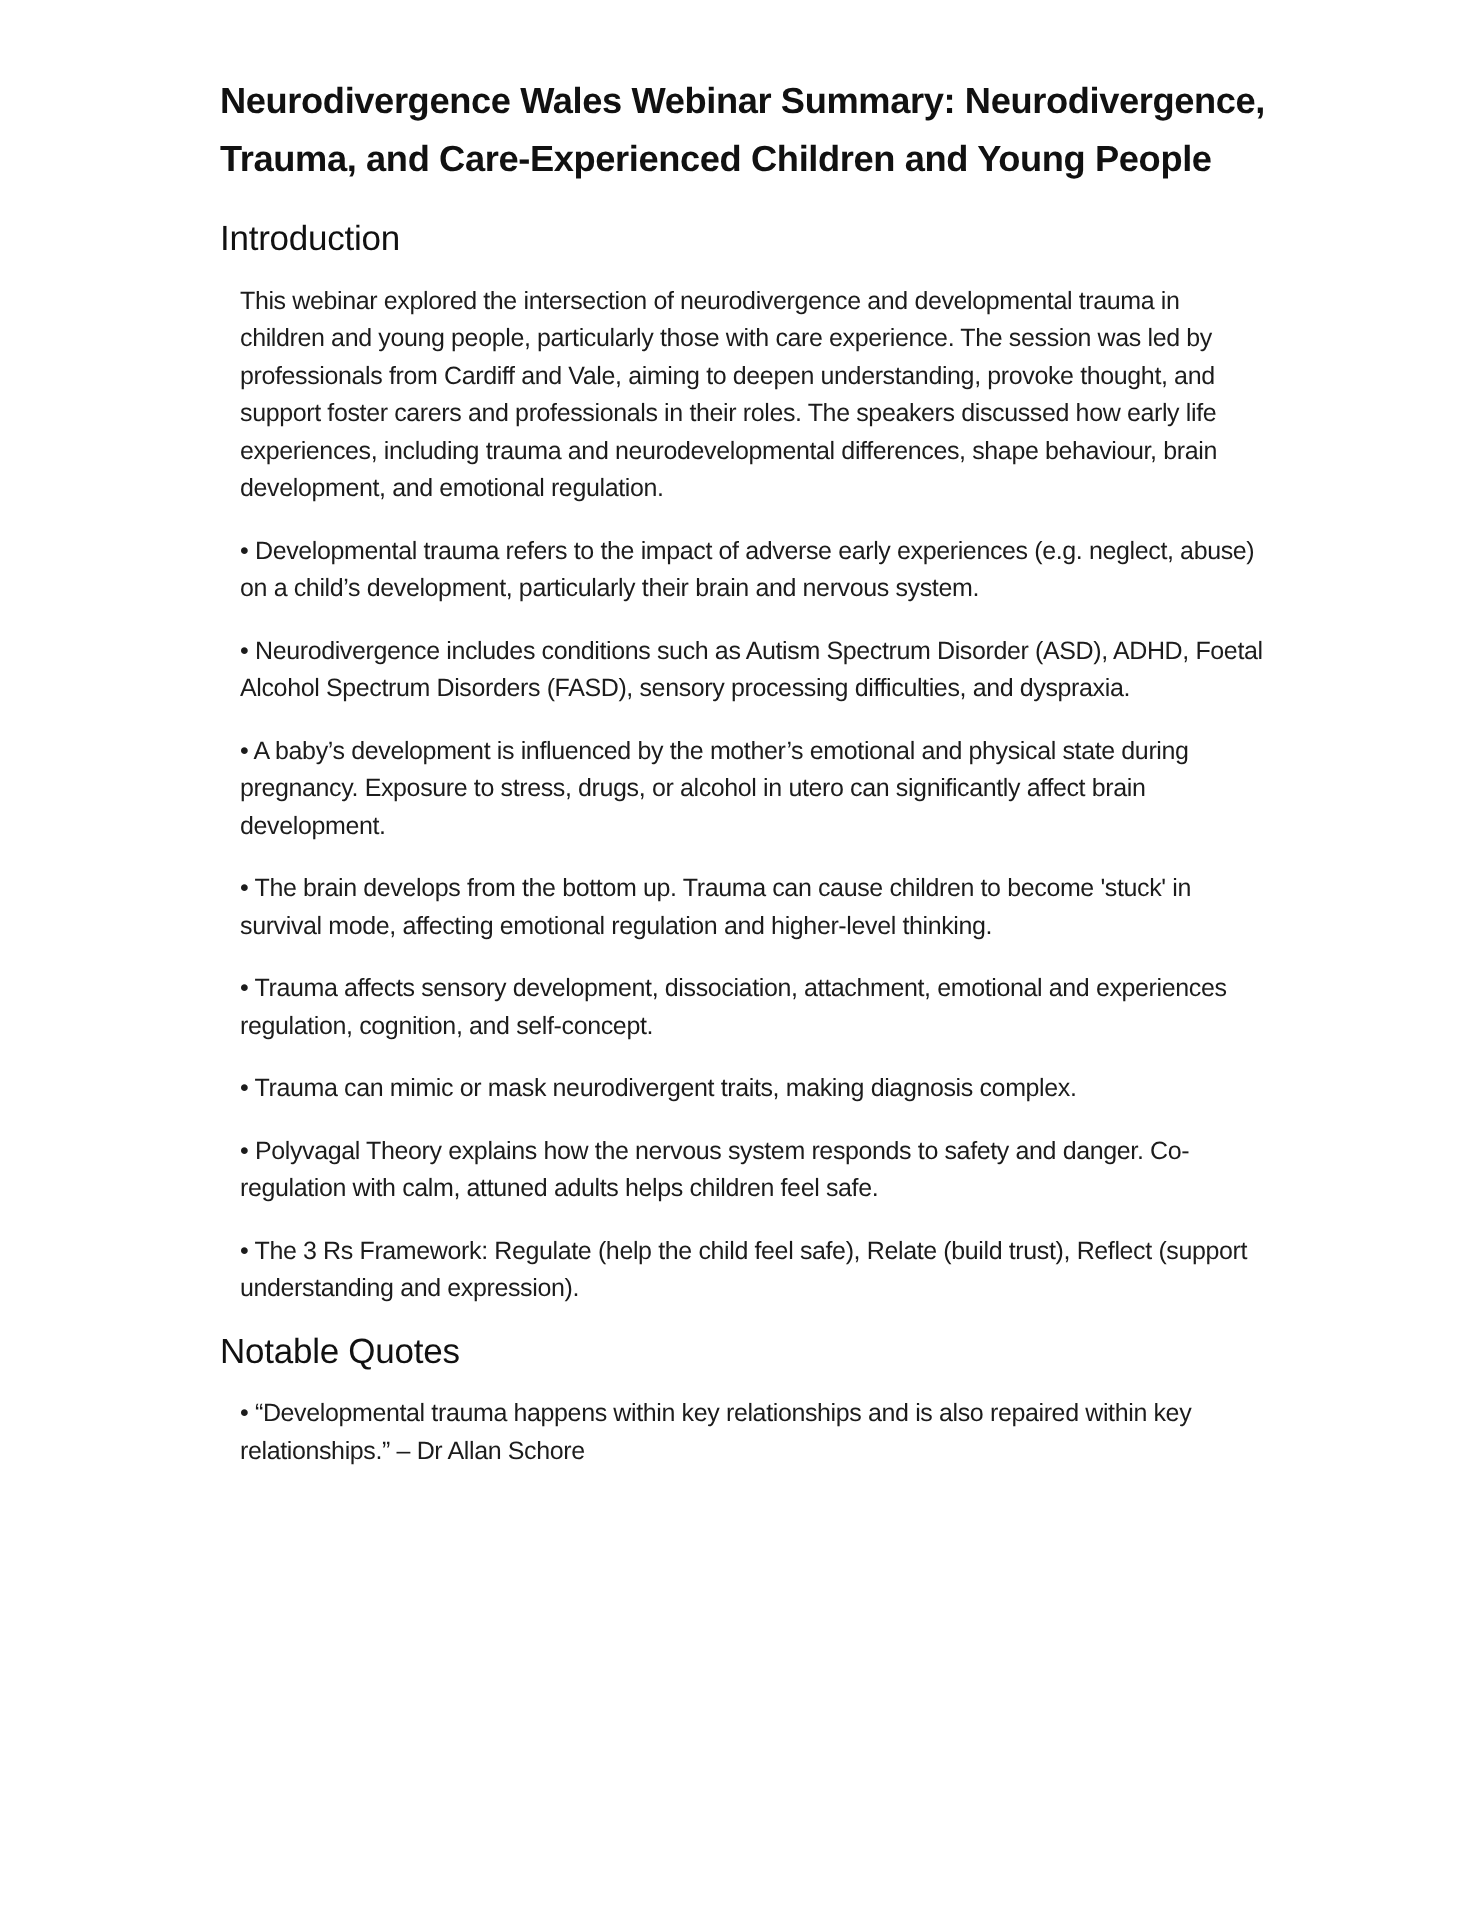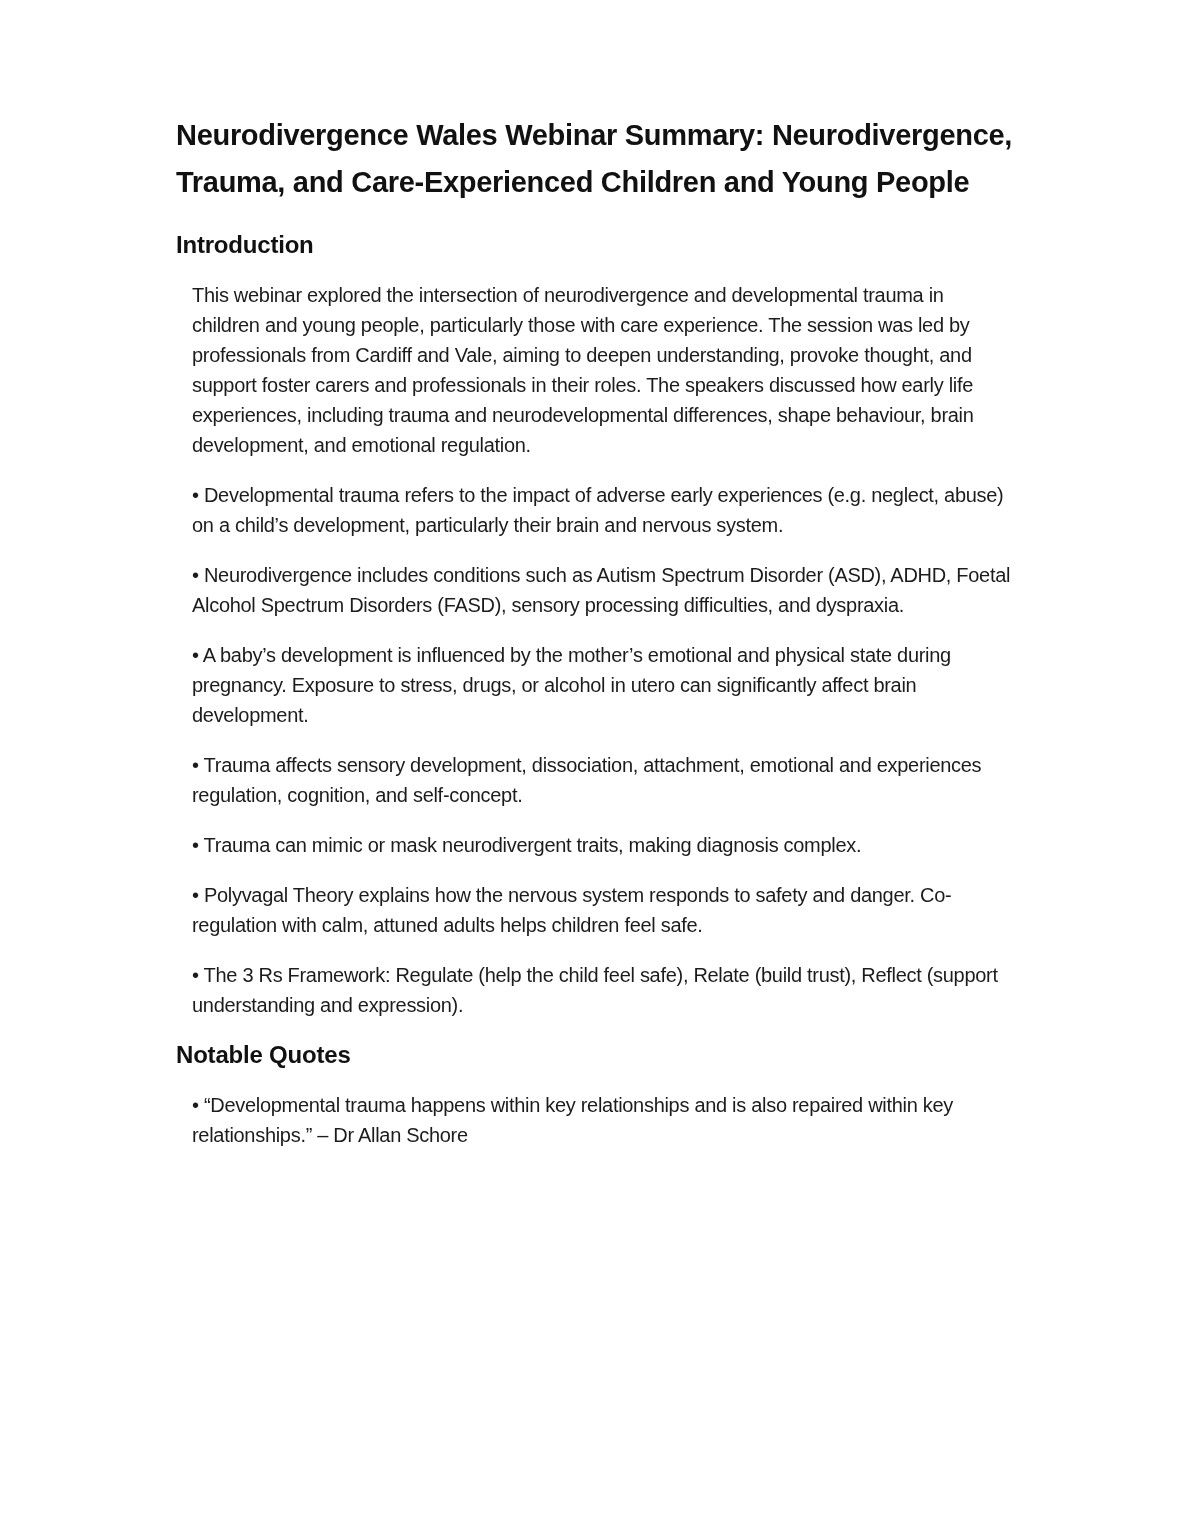--- a/index.html
+++ b/index.html
@@ -6,37 +6,37 @@
     margin: 0;
     padding: 0;
     background: #ffffff;
   }
   .page {
     position: relative;
     width: 1187px;
     height: 1536px;
     background: #ffffff;
     box-sizing: border-box;
-    padding: 112px 120px 40px 176px;
+    padding: 58px 120px 40px 176px;
     overflow: hidden;
     font-family: "Liberation Sans", sans-serif;
     color: #1c1c1c;
   }
   .doc-title {
     font-size: 29px;
     font-weight: 700;
     line-height: 47px;
     letter-spacing: -0.3px;
     margin: 0 0 24px 0;
     white-space: pre-line;
     color: #111111;
   }
   .doc-heading {
-    font-size: 24px;
-    font-weight: 700;
+    font-size: 28px;
+    font-weight: 400;
     line-height: 30px;
     letter-spacing: -0.2px;
     margin: 0 0 20px 0;
     color: #111111;
   }
   .doc-para {
     font-size: 20px;
     font-weight: 400;
     line-height: 30px;
     letter-spacing: -0.3px;
@@ -63,20 +63,22 @@
 development, and emotional regulation.</p>
 
 
   <p class="doc-para">• Developmental trauma refers to the impact of adverse early experiences (e.g. neglect, abuse)
 on a child’s development, particularly their brain and nervous system.</p>
   <p class="doc-para">• Neurodivergence includes conditions such as Autism Spectrum Disorder (ASD), ADHD, Foetal
 Alcohol Spectrum Disorders (FASD), sensory processing difficulties, and dyspraxia.</p>
   <p class="doc-para">• A baby’s development is influenced by the mother’s emotional and physical state during
 pregnancy. Exposure to stress, drugs, or alcohol in utero can significantly affect brain
 development.</p>
+  <p class="doc-para">• The brain develops from the bottom up. Trauma can cause children to become 'stuck' in
+survival mode, affecting emotional regulation and higher-level thinking.</p>
   <p class="doc-para">• Trauma affects sensory development, dissociation, attachment, emotional and experiences
 regulation, cognition, and self-concept.</p>
   <p class="doc-para">• Trauma can mimic or mask neurodivergent traits, making diagnosis complex.</p>
   <p class="doc-para">• Polyvagal Theory explains how the nervous system responds to safety and danger. Co-
 regulation with calm, attuned adults helps children feel safe.</p>
   <p class="doc-para">• The 3 Rs Framework: Regulate (help the child feel safe), Relate (build trust), Reflect (support
 understanding and expression).</p>
 
   <h2 class="doc-heading">Notable Quotes</h2>
 

